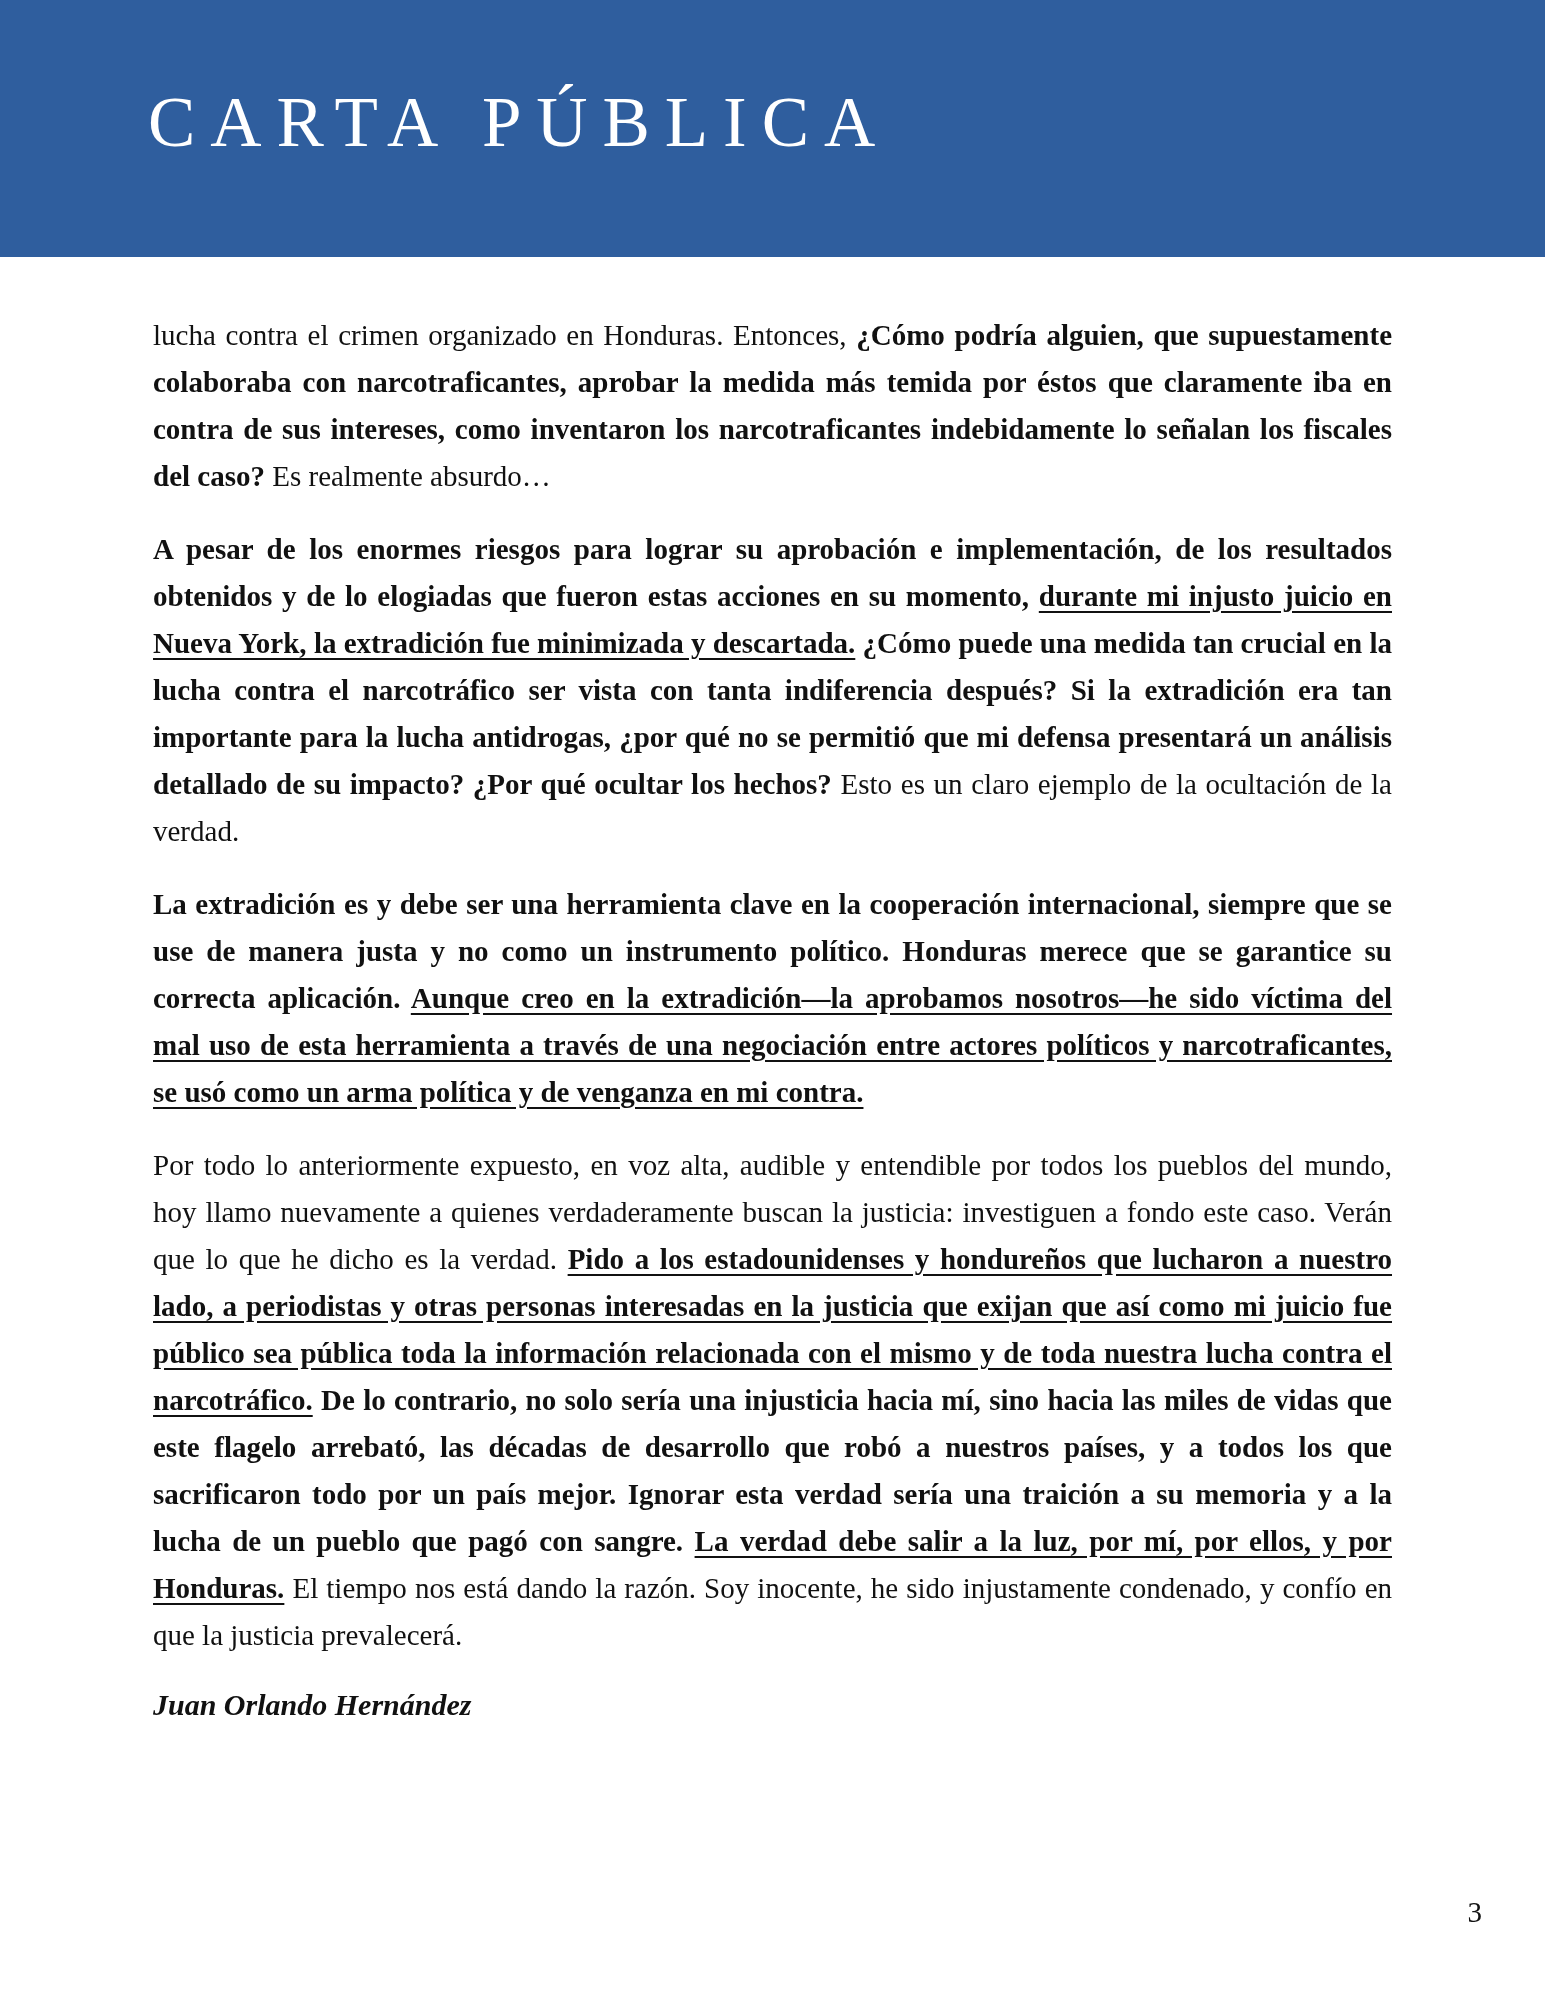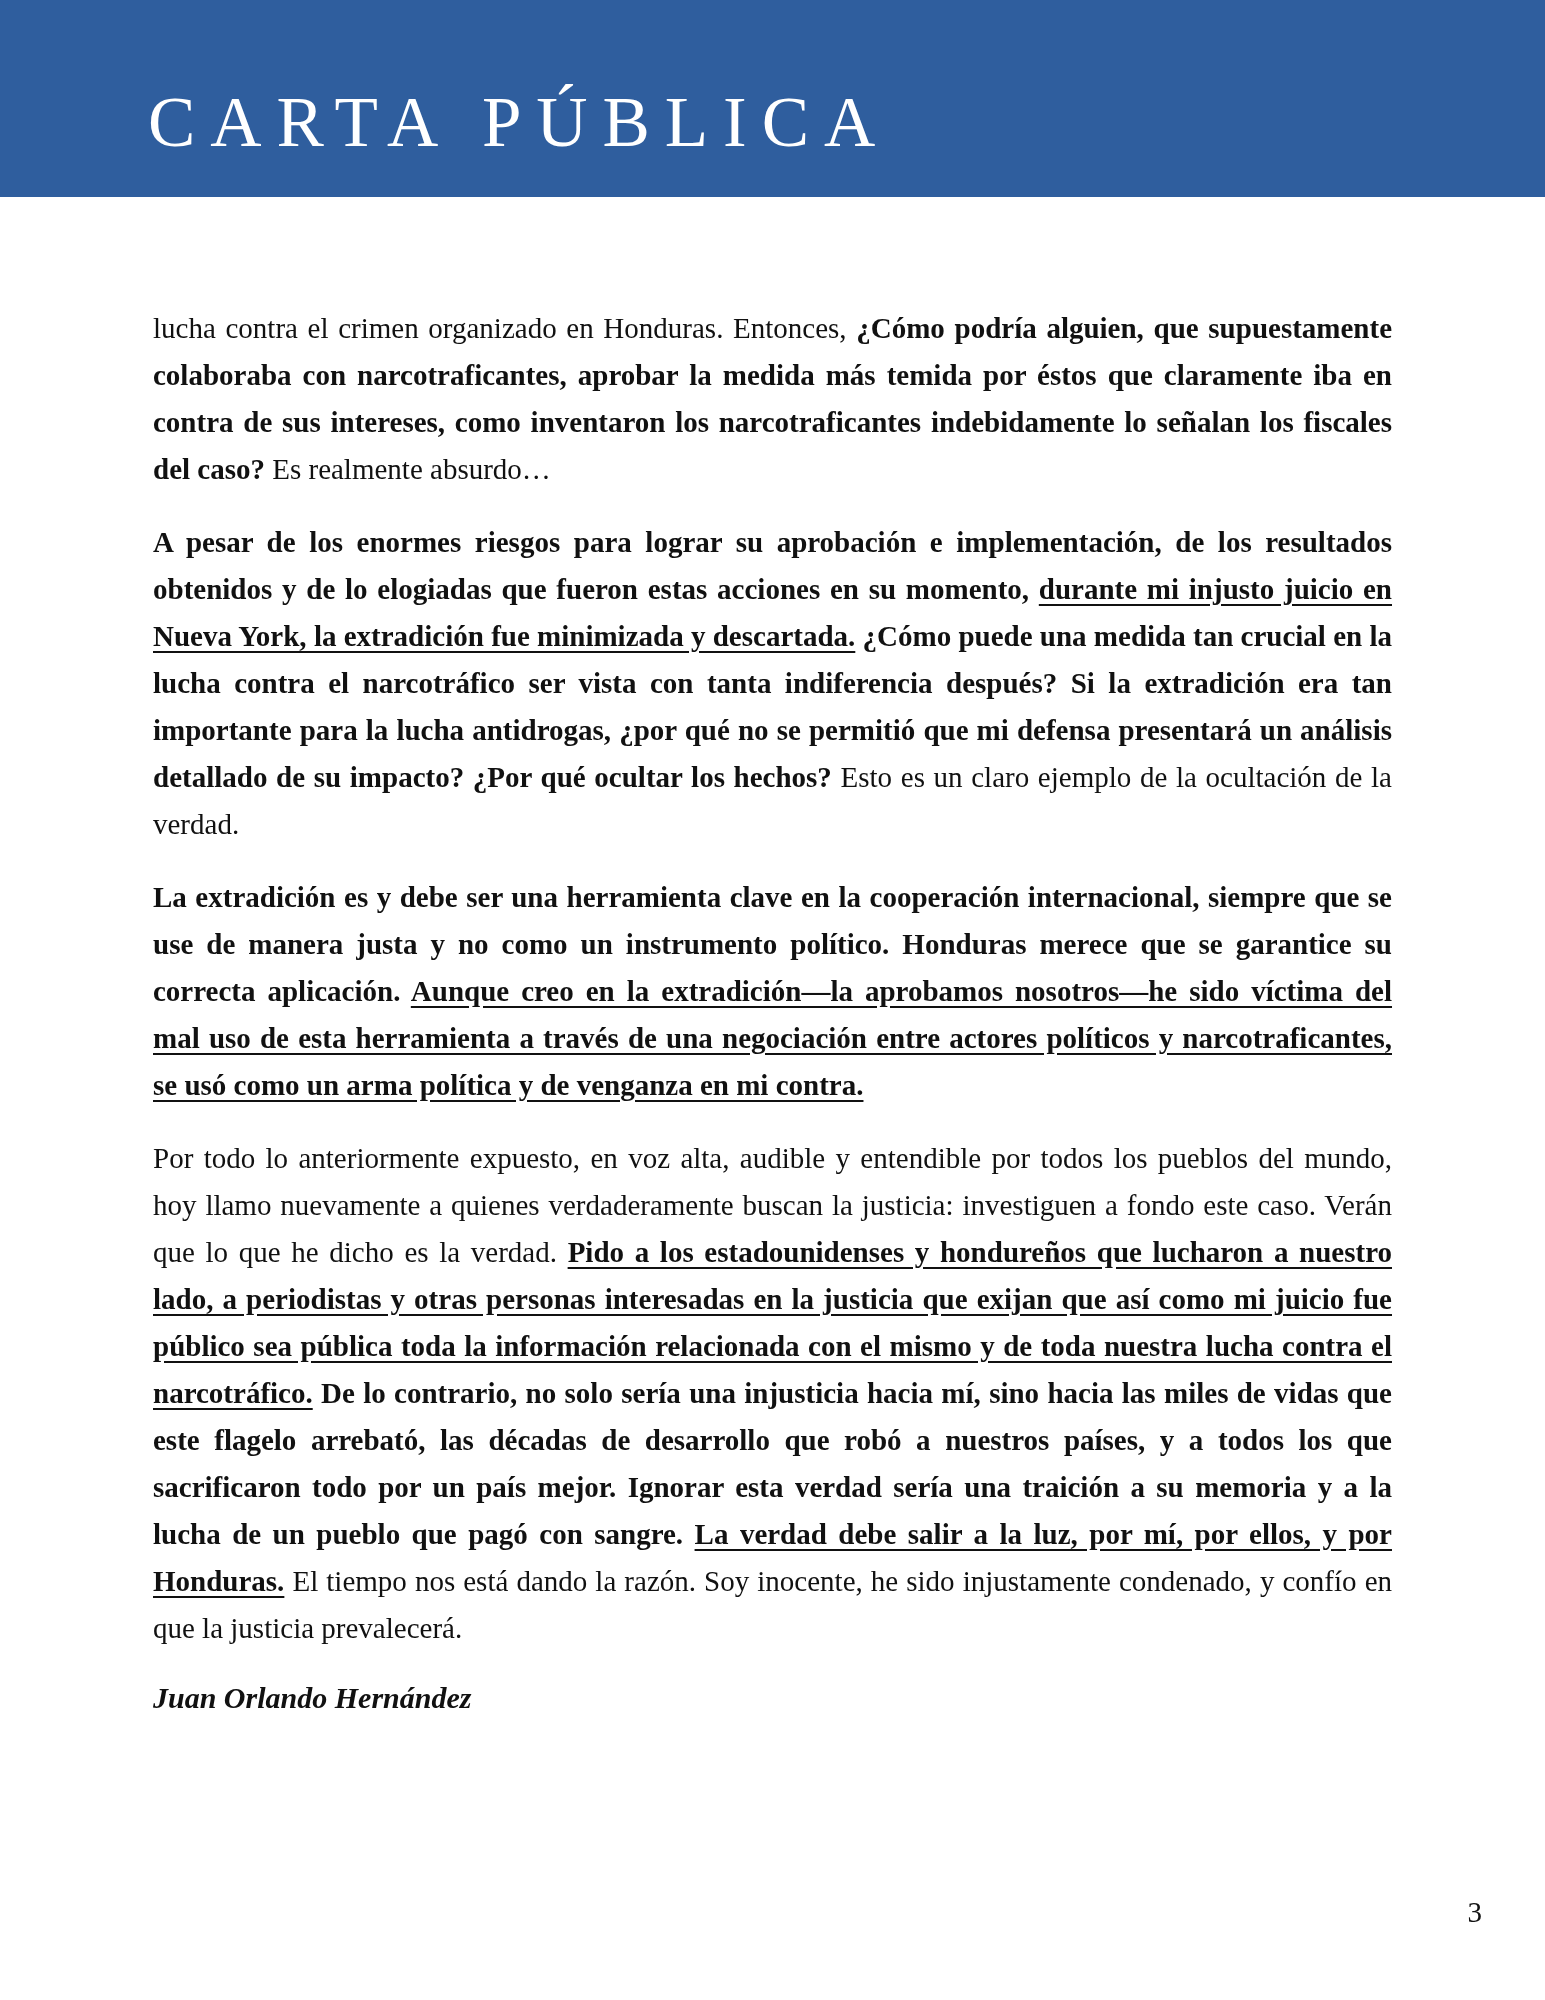--- a/index.html
+++ b/index.html
@@ -19,21 +19,21 @@
     background: #ffffff;
     font-family: "Liberation Serif", "DejaVu Serif", serif;
     color: var(--text-black);
     overflow: hidden;
   }
   .banner {
     position: absolute;
     top: 0;
     left: 0;
     width: 1545px;
-    height: 197px;
+    height: 257px;
     background: var(--banner-blue);
   }
   .banner h1 {
     position: absolute;
     left: 148px;
     top: 87px;
     margin: 0;
     font-size: 71px;
     line-height: 1;
     font-weight: 400;
@@ -43,21 +43,21 @@
     font-family: "Liberation Serif", "DejaVu Serif", serif;
   }
   .content {
     position: absolute;
     top: 257px;
     left: 153px;
     width: 1239px;
     padding-top: 44px;
   }
   .content p {
-    margin: 4px 0 26px 0;
+    margin: 11px 0 26px 0;
     font-size: 29px;
     line-height: 47px;
     text-align: justify;
     color: var(--text-black);
   }
   .content p:last-of-type {
     margin-bottom: 0;
   }
   .seg-b { font-weight: 700; }
   .seg-u { text-decoration: underline; text-underline-offset: 5px; }

